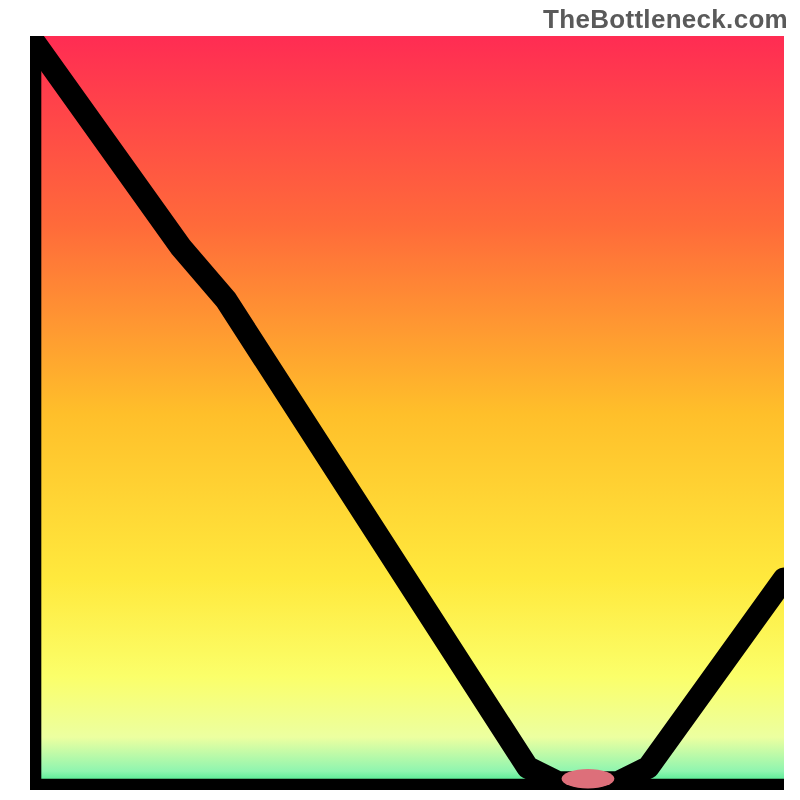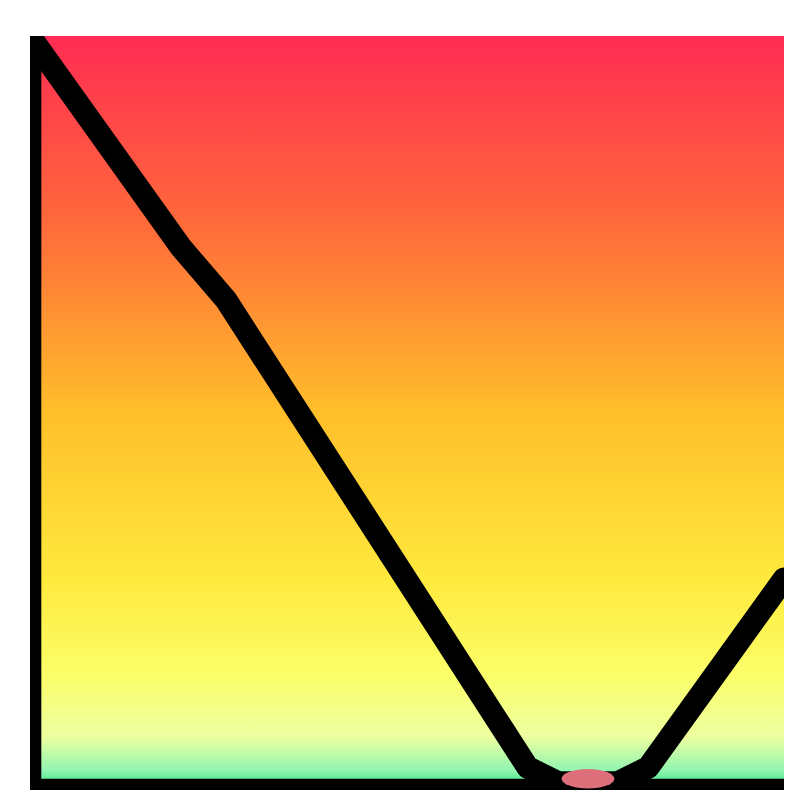--- a/index.html
+++ b/index.html
@@ -52,20 +52,21 @@
   .marker {
     fill: #dd6f7a;
     stroke: none;
   }
 </style>
 </head>
 <body>
 
 <div class="stage">
 
+  <div class="watermark">TheBottleneck.com</div>
 
   <div class="plot">
     <svg viewBox="0 0 100 100" width="754" height="754" preserveAspectRatio="none">
       <defs>
         <linearGradient id="bg-grad" x1="0" y1="0" x2="0" y2="1">
 
         <stop offset="0%" stop-color="#ff2c53"></stop>
             <stop offset="25%" stop-color="#ff6a3a"></stop>
             <stop offset="50%" stop-color="#ffbf2a"></stop>
             <stop offset="72%" stop-color="#ffe93d"></stop>

